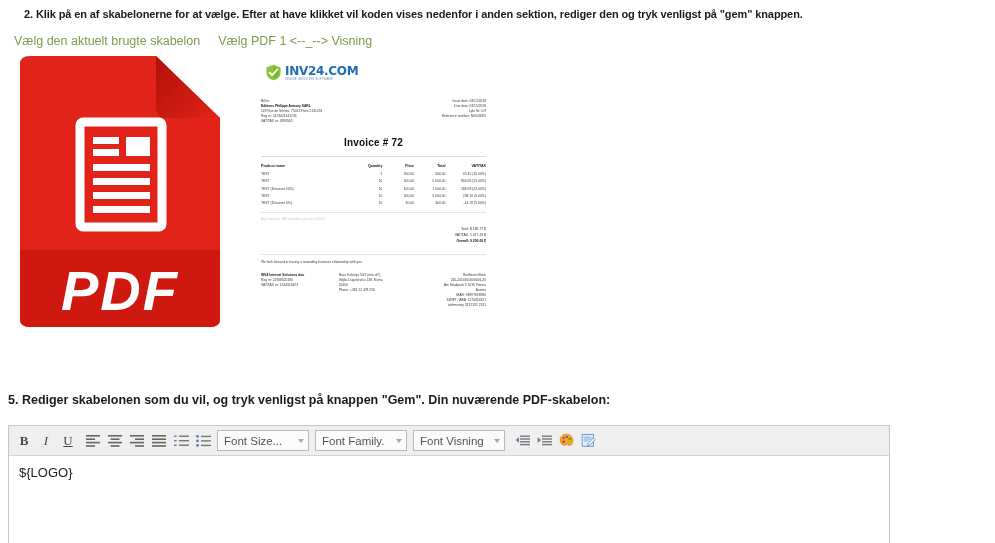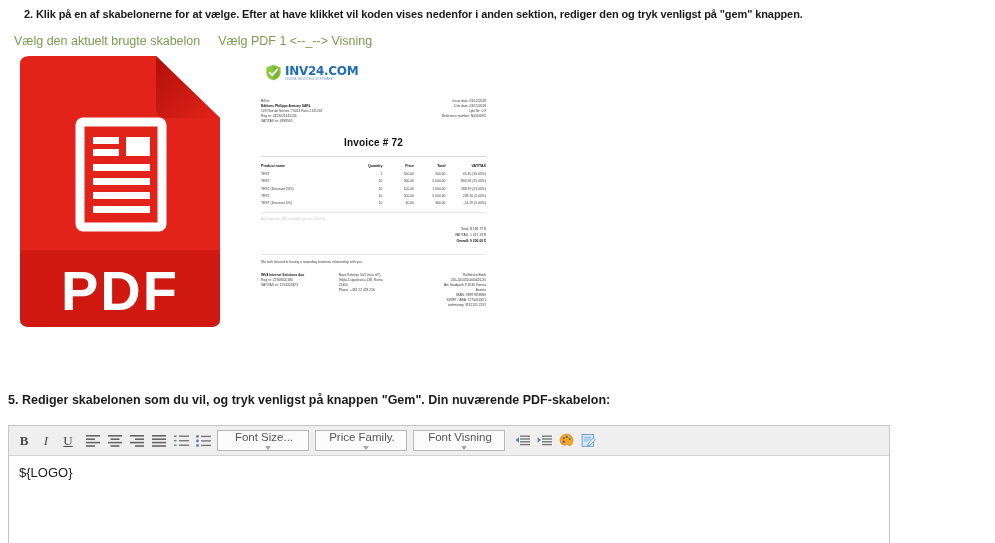--- a/index.html
+++ b/index.html
@@ -49,20 +49,21 @@
     display: flex;
     align-items: flex-start;
   }
 
   
   .pdf-icon-wrap {
     width: 212px;
     height: 275px;
     position: relative;
     cursor: pointer;
+    font-style: italic;
   }
   .pdf-svg { display: block; width: 212px; height: 275px; }
 
   
   .invoice-wrap {
     margin-left: 25px;
     width: 245px;
     height: 275px;
     background: #ffffff;
     position: relative;
@@ -237,21 +238,20 @@
     margin: 0 3px;
     display: flex;
     align-items: center;
     justify-content: space-between;
     padding: 0 4px 0 6px;
     box-sizing: border-box;
     cursor: pointer;
     font-size: 11.5px;
     color: #555555;
     white-space: nowrap;
-    flex-direction: column;
   }
   .tb-select .caret {
     width: 0; height: 0;
     border-left: 3.5px solid transparent;
     border-right: 3.5px solid transparent;
     border-top: 4px solid #a8a8a8;
     margin-left: 8px;
   }
 
   .editor-body {
@@ -516,21 +516,21 @@
             <rect x="5" y="9.7" width="10" height="1.4"></rect>
           </g>
       </svg>
     </div>
 
     <div class="tb-select">
       <span>Font Size...</span>
       <span class="caret"></span>
     </div>
     <div class="tb-select">
-      <span>Price Family.</span>
+      <span>Font Family.</span>
       <span class="caret"></span>
     </div>
     <div class="tb-select">
       <span>Font Visning</span>
       <span class="caret"></span>
     </div>
 
     <div class="tb-sep"></div>
 
     <div class="tb-btn">

